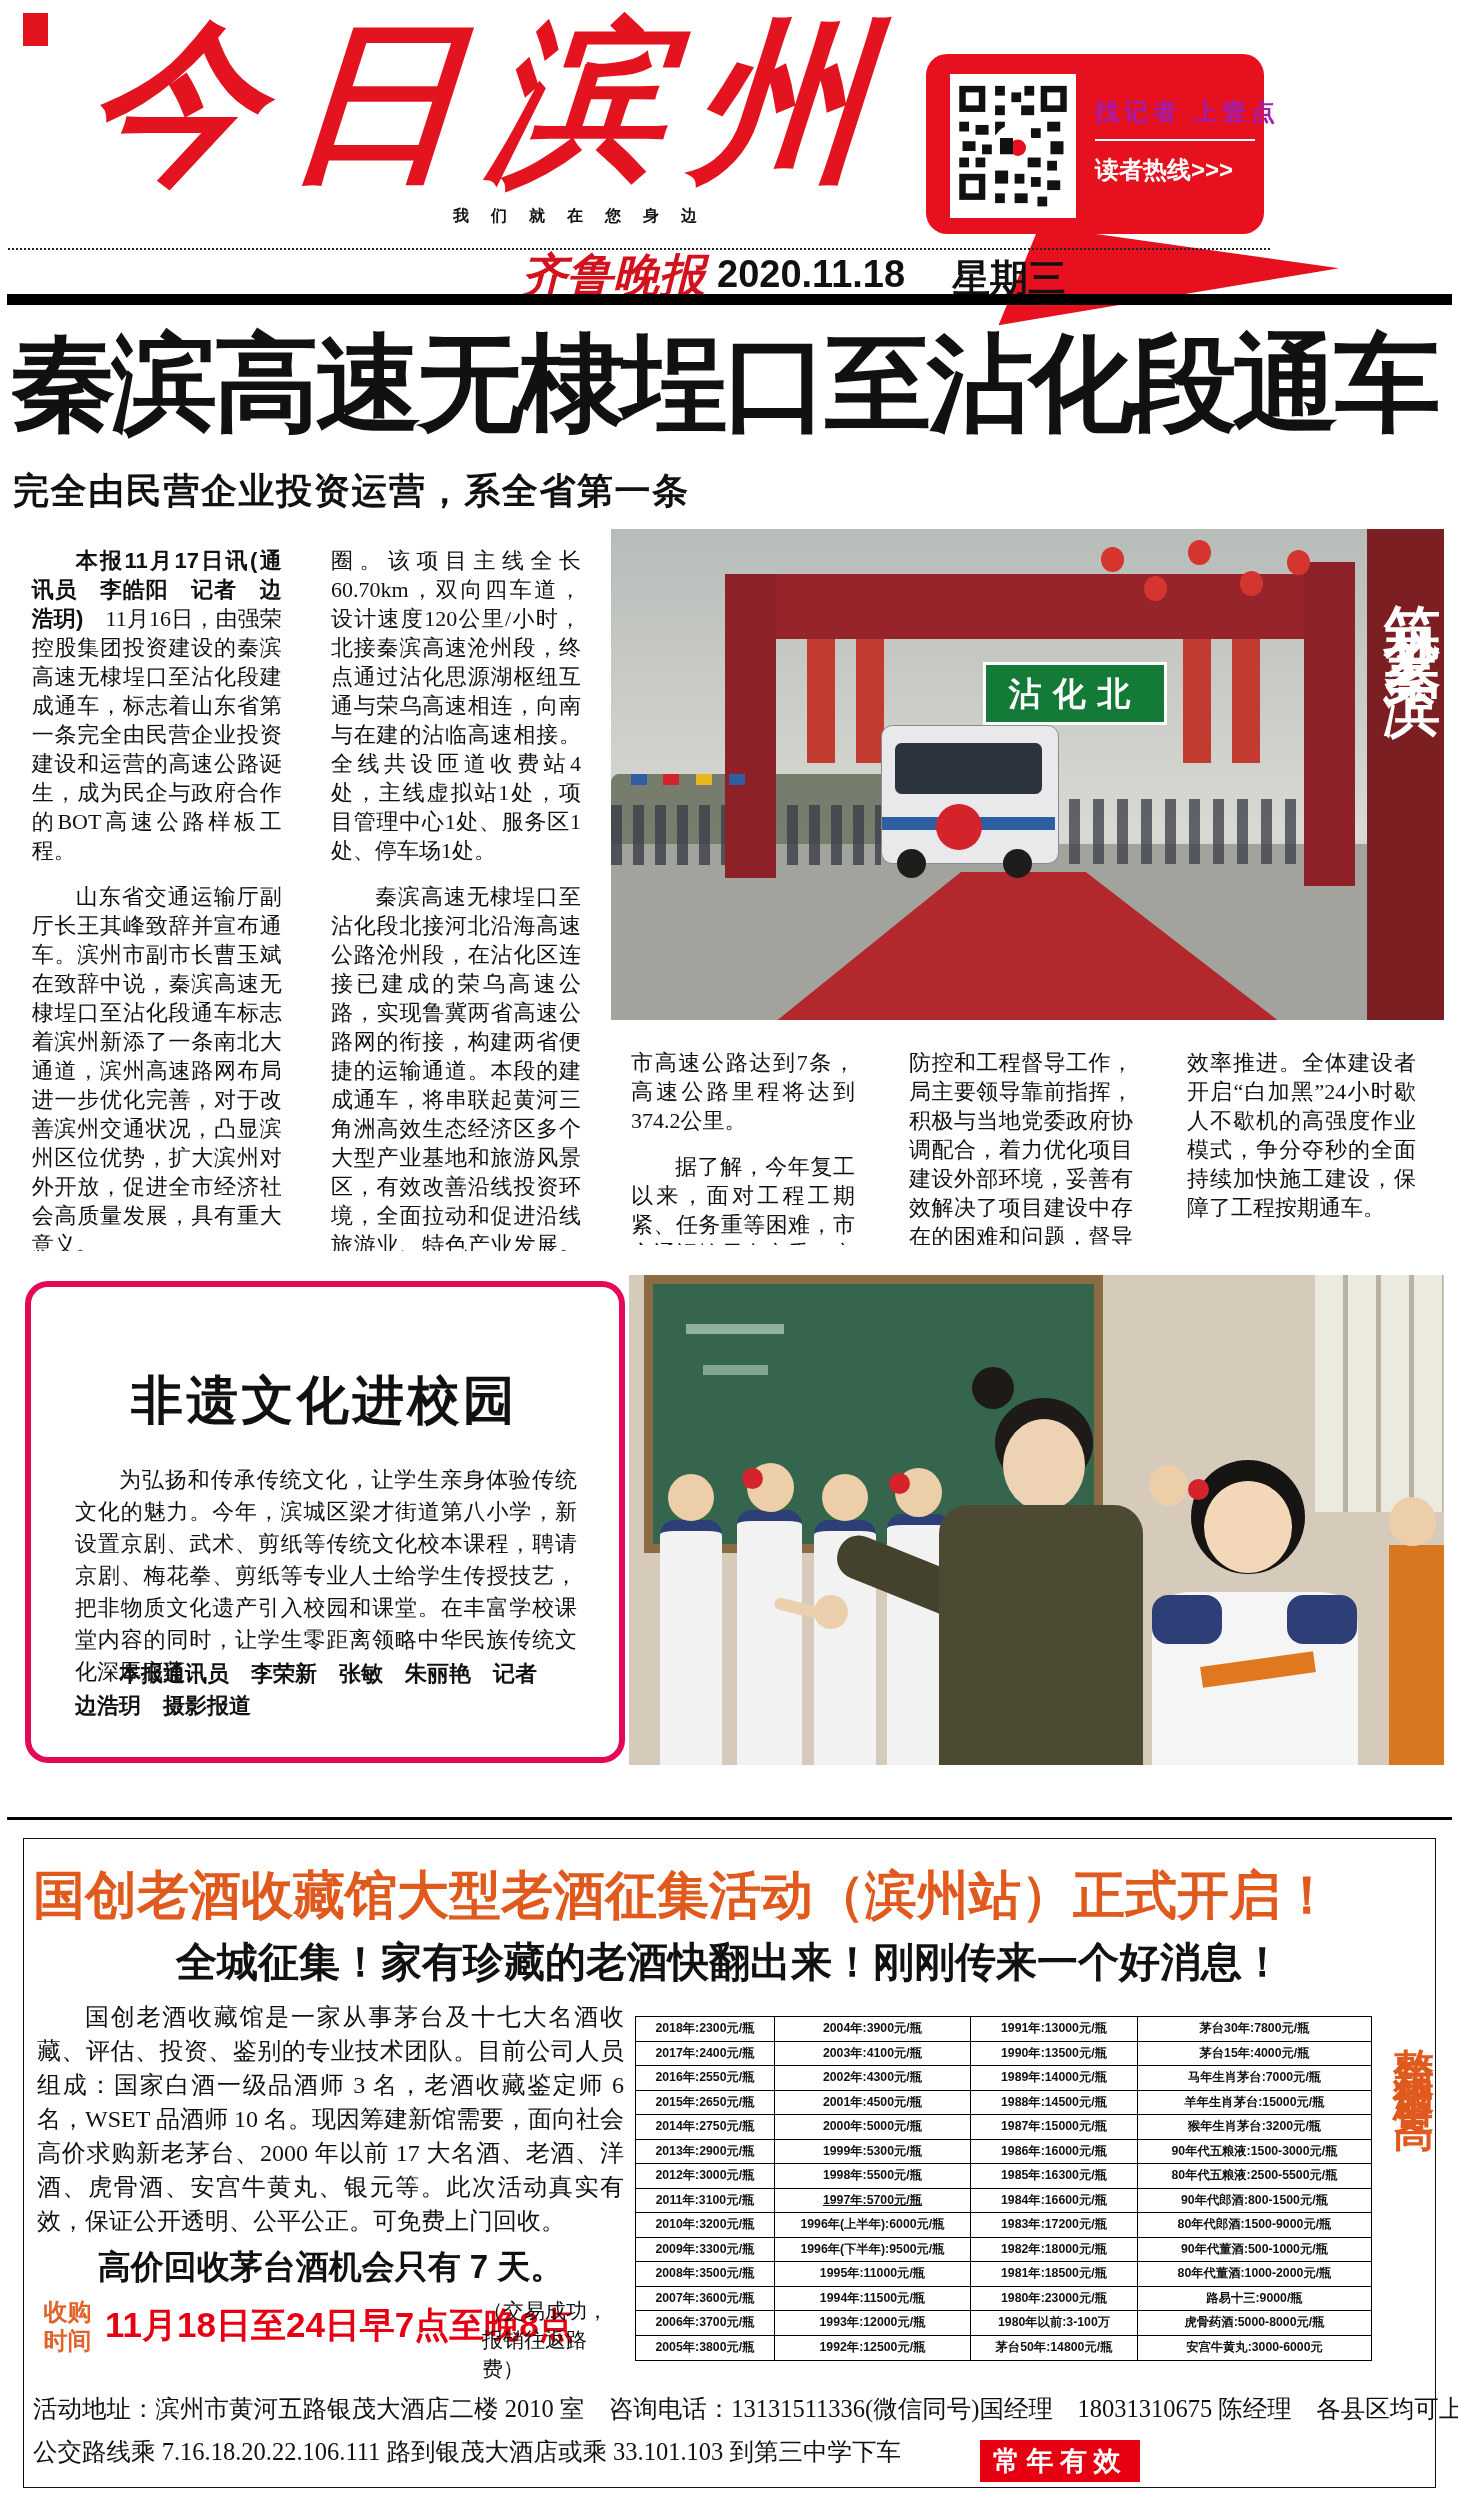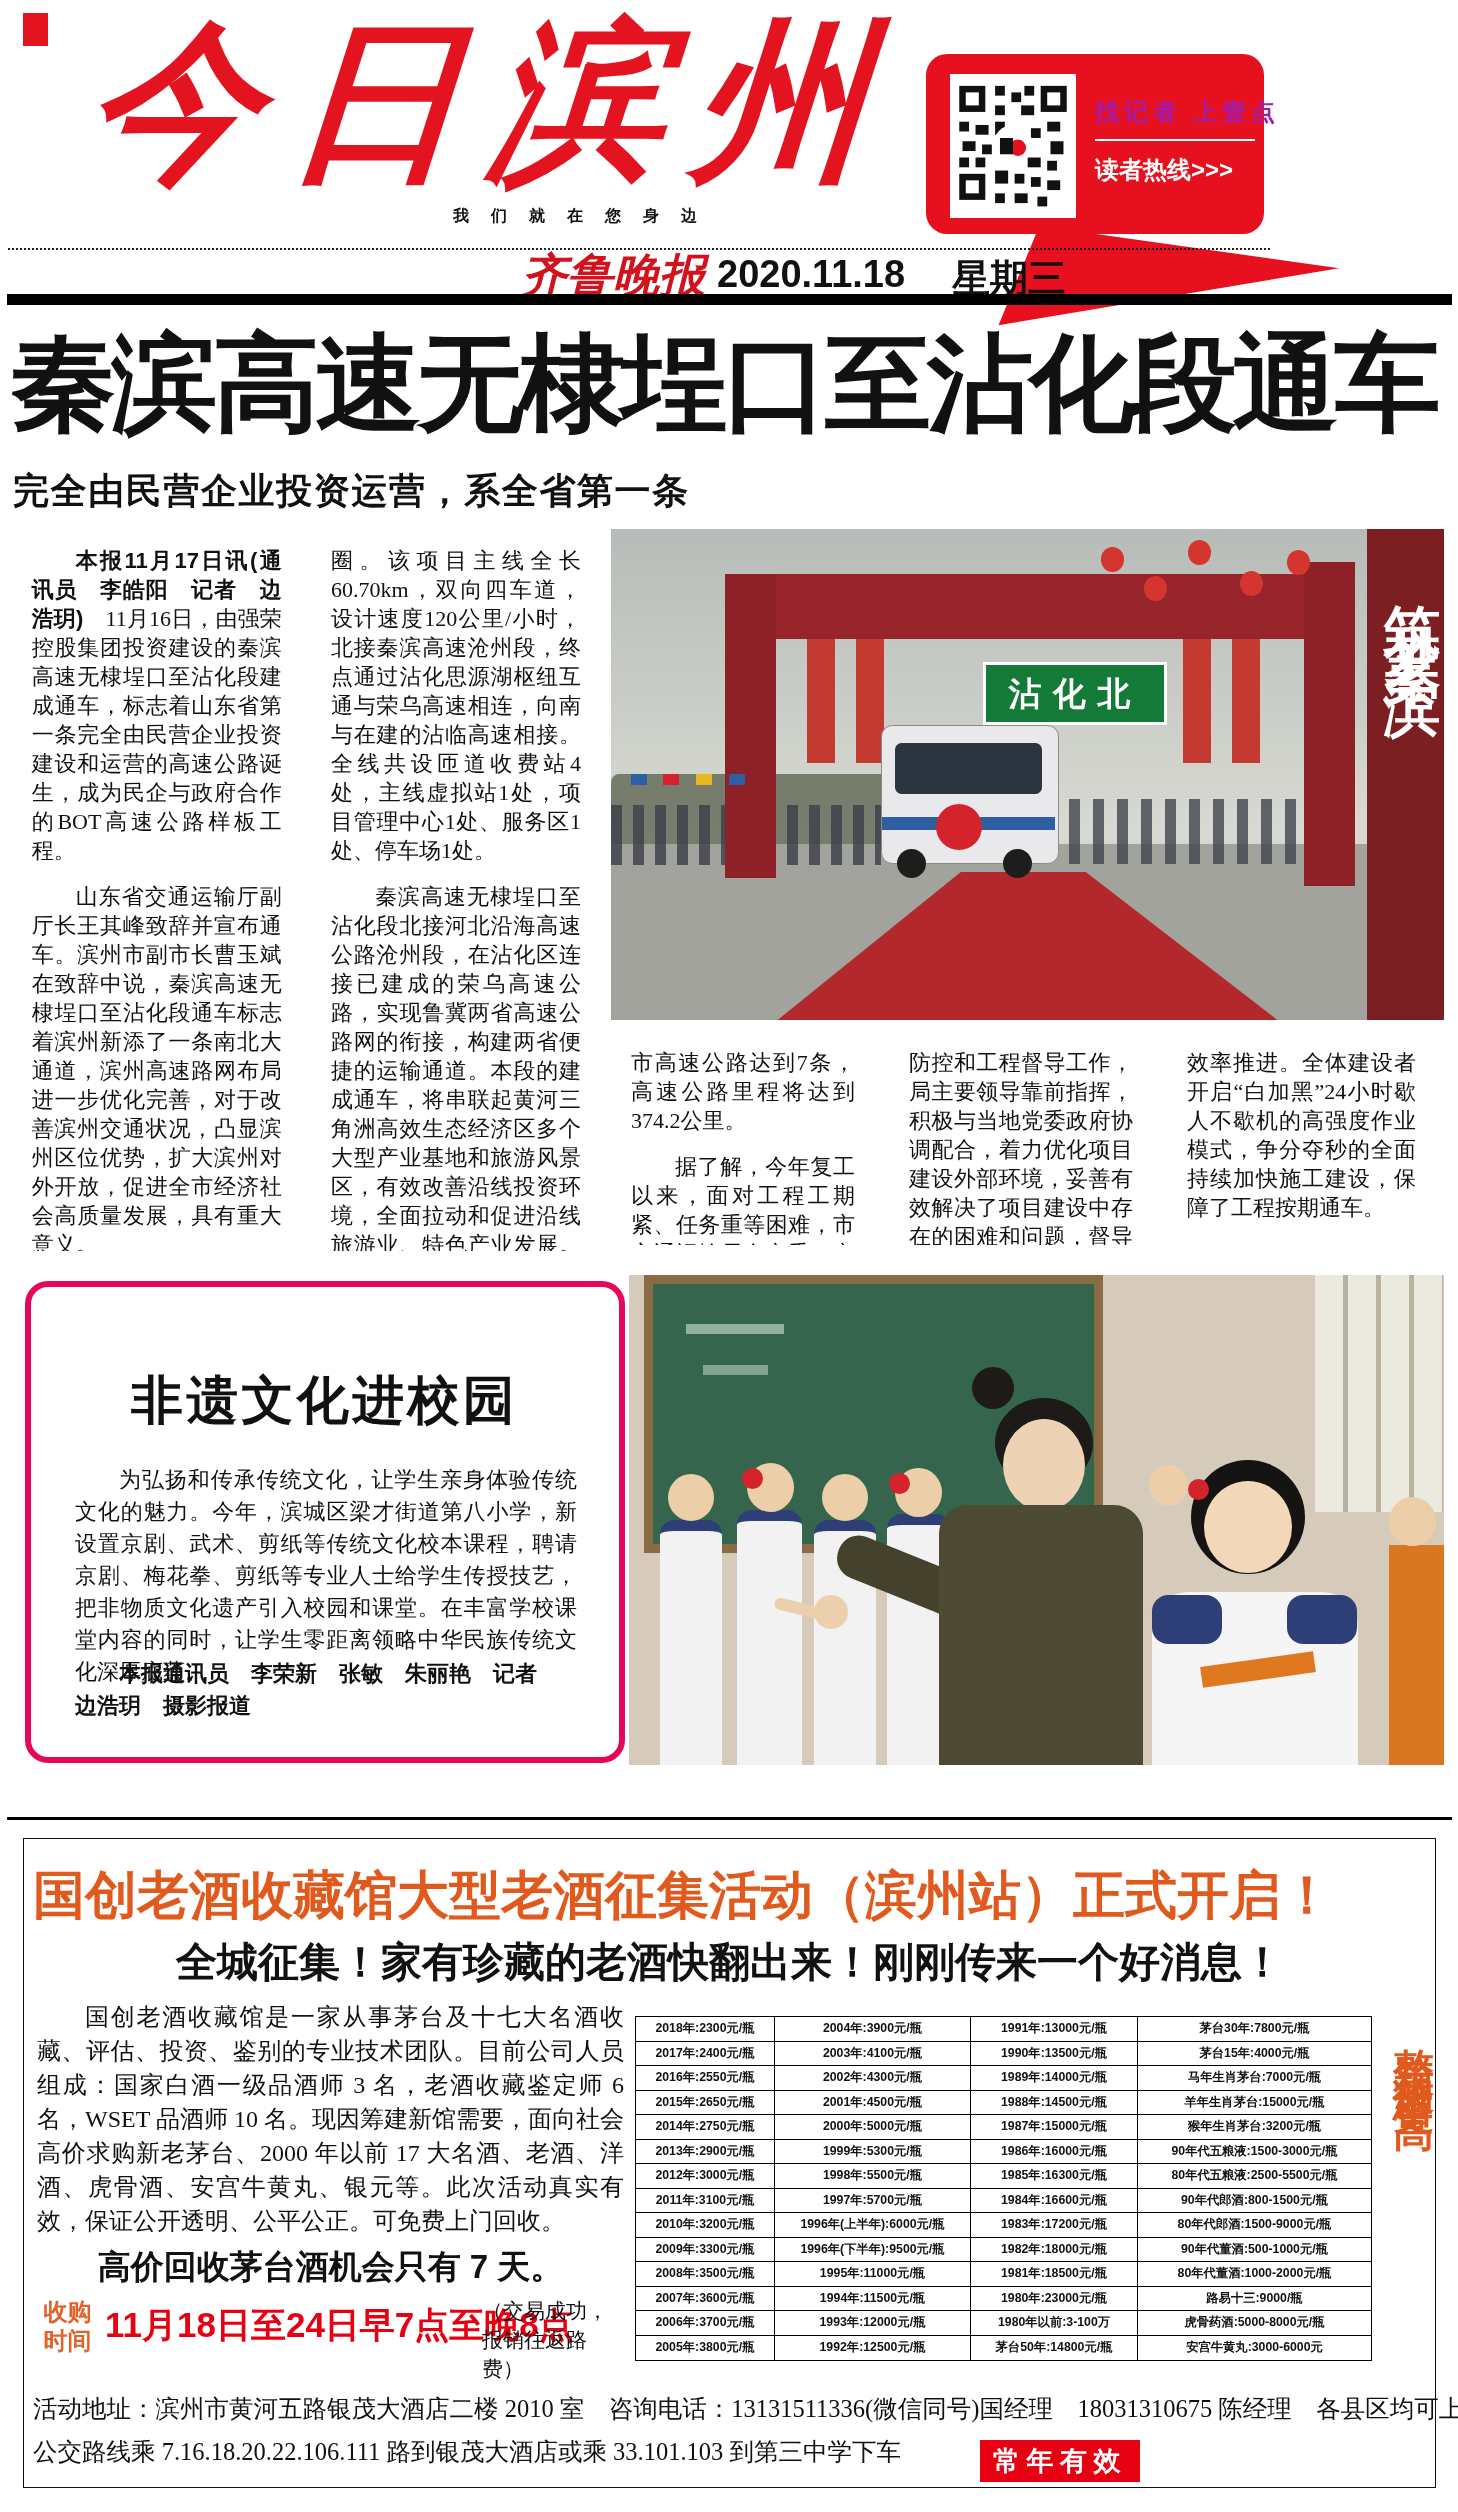--- a/index.html
+++ b/index.html
@@ -320,21 +320,21 @@
       <div class="pt-cell" style="border-bottom: 1.6px solid rgb(0, 0, 0);">猴年生肖茅台:3200元/瓶</div>
       <div class="pt-cell" style="border-right: 1.6px solid rgb(0, 0, 0); border-bottom: 1.6px solid rgb(0, 0, 0);">2013年:2900元/瓶</div>
       <div class="pt-cell" style="border-right: 1.6px solid rgb(0, 0, 0); border-bottom: 1.6px solid rgb(0, 0, 0);">1999年:5300元/瓶</div>
       <div class="pt-cell" style="border-right: 1.6px solid rgb(0, 0, 0); border-bottom: 1.6px solid rgb(0, 0, 0);">1986年:16000元/瓶</div>
       <div class="pt-cell" style="border-bottom: 1.6px solid rgb(0, 0, 0);">90年代五粮液:1500-3000元/瓶</div>
       <div class="pt-cell" style="border-right: 1.6px solid rgb(0, 0, 0); border-bottom: 1.6px solid rgb(0, 0, 0);">2012年:3000元/瓶</div>
       <div class="pt-cell" style="border-right: 1.6px solid rgb(0, 0, 0); border-bottom: 1.6px solid rgb(0, 0, 0);">1998年:5500元/瓶</div>
       <div class="pt-cell" style="border-right: 1.6px solid rgb(0, 0, 0); border-bottom: 1.6px solid rgb(0, 0, 0);">1985年:16300元/瓶</div>
       <div class="pt-cell" style="border-bottom: 1.6px solid rgb(0, 0, 0);">80年代五粮液:2500-5500元/瓶</div>
       <div class="pt-cell" style="border-right: 1.6px solid rgb(0, 0, 0); border-bottom: 1.6px solid rgb(0, 0, 0);">2011年:3100元/瓶</div>
-      <div class="pt-cell" style="border-right: 1.6px solid rgb(0, 0, 0); border-bottom: 1.6px solid rgb(0, 0, 0);">1997年:5700元/瓶</div>
+      <div class="pt-cell" style="border-right: 1.6px solid rgb(0, 0, 0); border-bottom: 1.6px solid rgb(0, 0, 0); text-decoration: underline;">1997年:5700元/瓶</div>
       <div class="pt-cell" style="border-right: 1.6px solid rgb(0, 0, 0); border-bottom: 1.6px solid rgb(0, 0, 0);">1984年:16600元/瓶</div>
       <div class="pt-cell" style="border-bottom: 1.6px solid rgb(0, 0, 0);">90年代郎酒:800-1500元/瓶</div>
       <div class="pt-cell" style="border-right: 1.6px solid rgb(0, 0, 0); border-bottom: 1.6px solid rgb(0, 0, 0);">2010年:3200元/瓶</div>
       <div class="pt-cell" style="border-right: 1.6px solid rgb(0, 0, 0); border-bottom: 1.6px solid rgb(0, 0, 0);">1996年(上半年):6000元/瓶</div>
       <div class="pt-cell" style="border-right: 1.6px solid rgb(0, 0, 0); border-bottom: 1.6px solid rgb(0, 0, 0);">1983年:17200元/瓶</div>
       <div class="pt-cell" style="border-bottom: 1.6px solid rgb(0, 0, 0);">80年代郎酒:1500-9000元/瓶</div>
       <div class="pt-cell" style="border-right: 1.6px solid rgb(0, 0, 0); border-bottom: 1.6px solid rgb(0, 0, 0);">2009年:3300元/瓶</div>
       <div class="pt-cell" style="border-right: 1.6px solid rgb(0, 0, 0); border-bottom: 1.6px solid rgb(0, 0, 0);">1996年(下半年):9500元/瓶</div>
       <div class="pt-cell" style="border-right: 1.6px solid rgb(0, 0, 0); border-bottom: 1.6px solid rgb(0, 0, 0);">1982年:18000元/瓶</div>
       <div class="pt-cell" style="border-bottom: 1.6px solid rgb(0, 0, 0);">90年代董酒:500-1000元/瓶</div>

